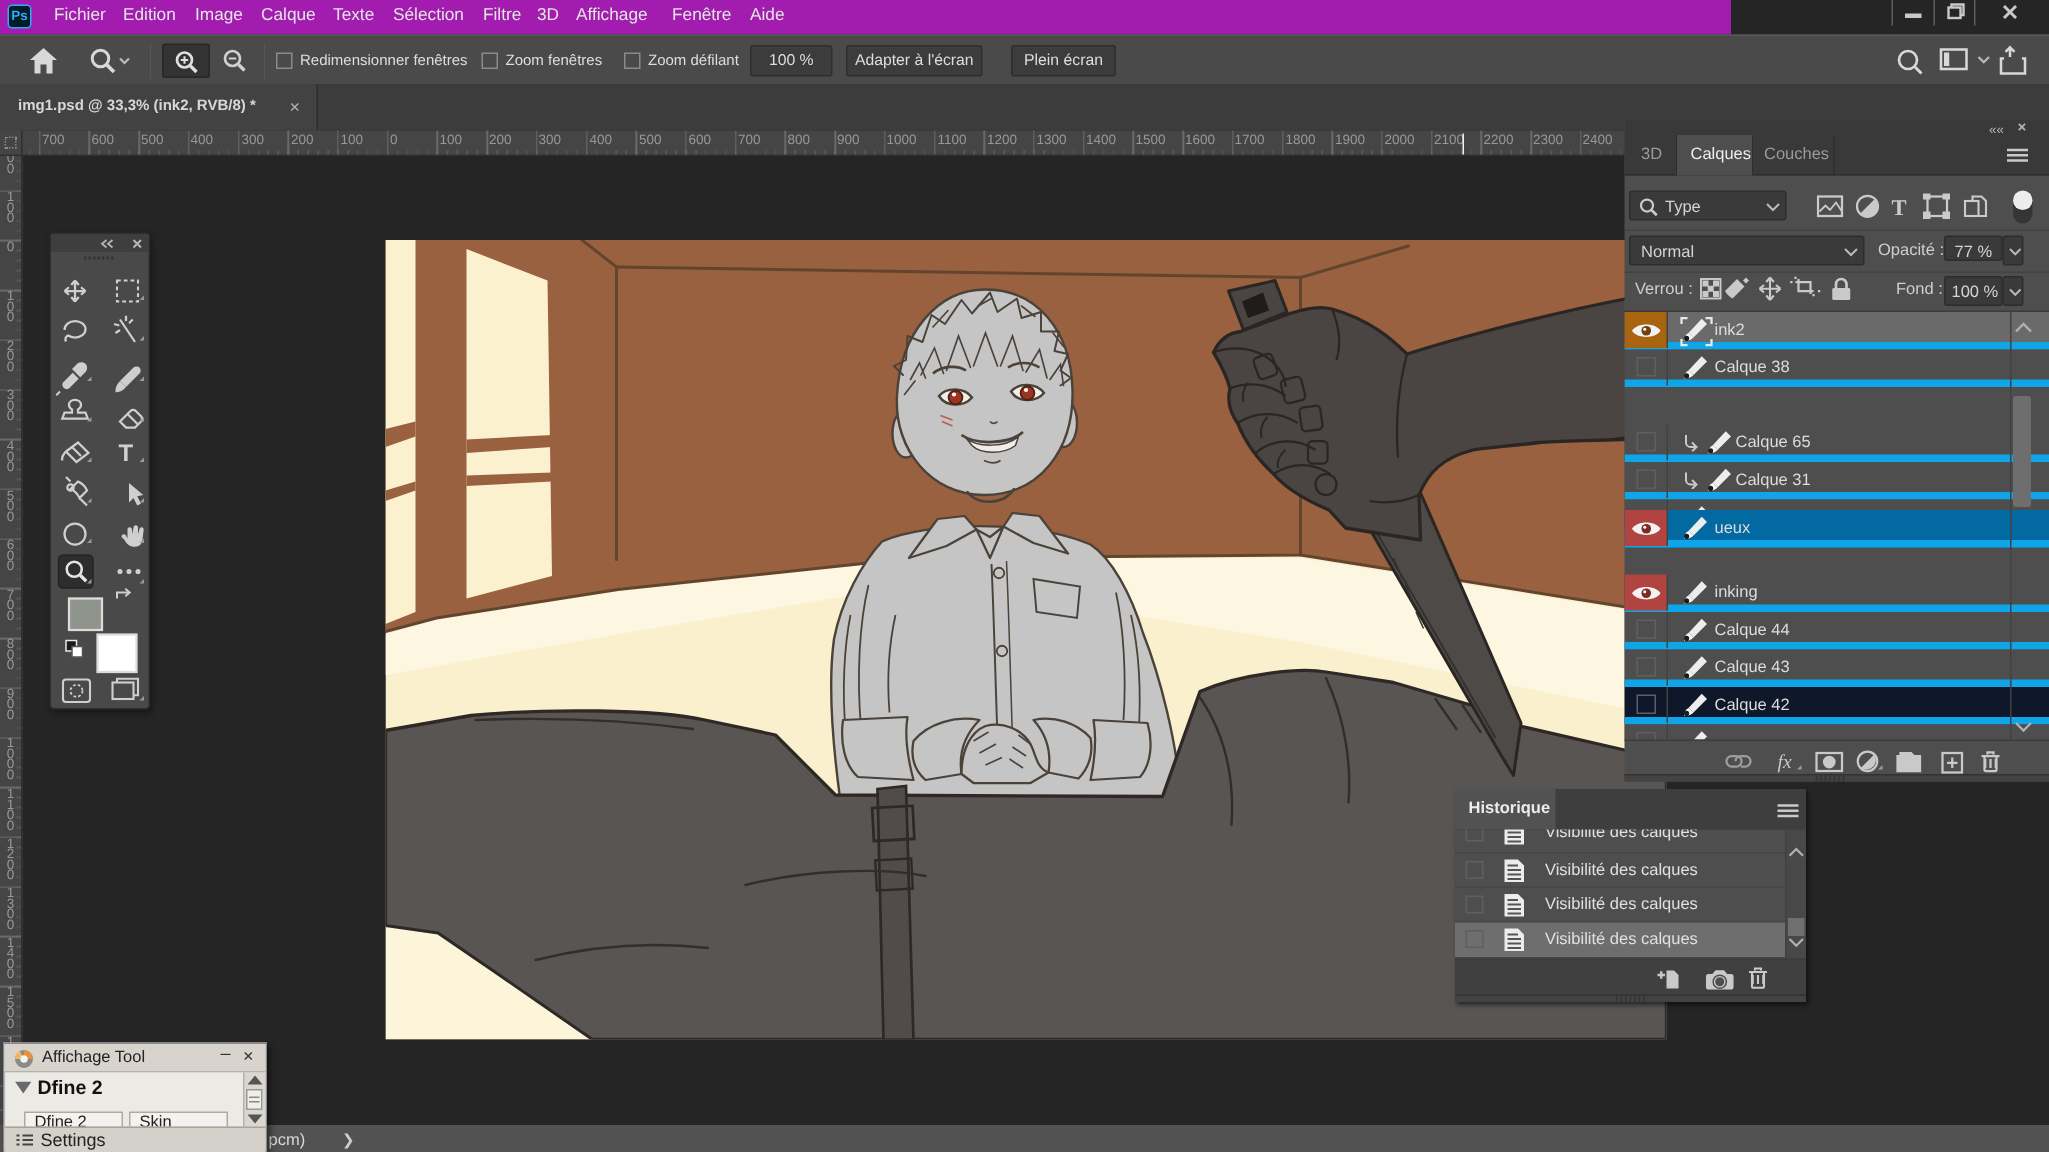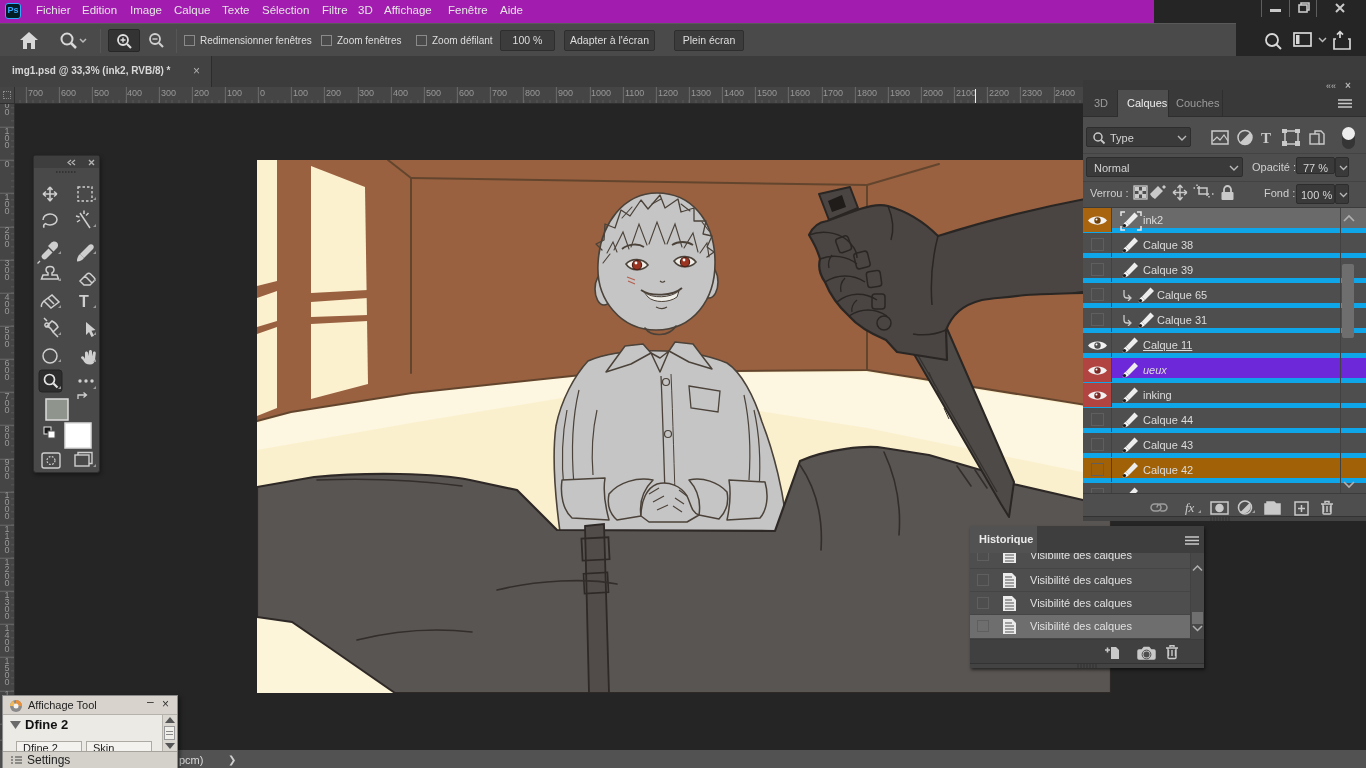--- a/index.html
+++ b/index.html
@@ -9,21 +9,21 @@
   #app { position:relative; width:1366px; height:768px; }
   
   #menubar { position:absolute; left:0; top:0; width:1154px; height:23px; background:#a21caf;
     color:#e6e6e6; font-size:11.5px; }
   #menubar .mi { position:absolute; top:4px; }
   #pslogo { position:absolute; left:5px; top:3px; width:16px; height:16px; background:#001d26;
     border:1.5px solid #31a8ff; border-radius:3px; color:#31a8ff; font-size:9px; font-weight:bold;
     text-align:center; line-height:13px; }
   .winbtn { position:absolute; top:0; height:17px; border-left:1px solid #5e5e5e; color:#c9c9c9; }
   
-  #optbar { position:absolute; left:0; top:23px; width:1236px; height:33px; background:#4a4a4a;
+  #optbar { position:absolute; left:0; top:23px; width:1366px; height:33px; background:#4a4a4a;
     border-top:1px solid #595959; color:#dedede; font-size:10px; }
   .sep { position:absolute; top:5px; height:24px; width:1px; background:#3c3c3c; border-right:1px solid #565656; }
   .cb { position:absolute; top:11px; width:11px; height:11px; border:1px solid #8a8a8a; background:#4a4a4a; }
   .obtn { position:absolute; top:6px; height:21px; background:#3c3c3c; border:1px solid #2e2e2e;
     border-radius:2px; color:#dedede; font-size:10.5px; text-align:center; }
   
   #tabrow { position:absolute; left:0; top:56px; width:1366px; height:31px; background:#3c3c3c; }
   #doctab { position:absolute; left:0; top:0; width:212px; height:31px; background:#424242;
     color:#d8d8d8; font-size:10px; font-weight:bold; border-right:1px solid #2c2c2c; }
   
@@ -568,31 +568,20 @@
           <div class="eyecell" style="">
             <div class="abs" style="left:8px;top:5px;width:13px;height:13px;border:1px solid #5f5f5f;"></div>
           </div>
           <svg class="abs" style="left:36px;top:2px" width="24" height="22" viewBox="0 0 24 22">
             <path d="M15.5,2.5 L19,6 L10,15 L6.8,11.8 Z" fill="#ededed"></path>
     <path d="M6.8,11.8 L10,15 C8.5,16.6 6,17.6 3.8,17.3 C3.6,15 4.8,13 6.8,11.8 Z" fill="#f4f4f4"></path>
     <circle cx="5.4" cy="15.6" r="1.7" fill="#1c1c1c"></circle>
           </svg>
           <span class="lname" style="">Calque 38</span>
         </div>
-        <div class="lrow" style="top:50px;background:#4e4e4e;">
-          <div class="eyecell" style="">
-            <div class="abs" style="left:8px;top:5px;width:13px;height:13px;border:1px solid #5f5f5f;"></div>
-          </div>
-          <svg class="abs" style="left:36px;top:2px" width="24" height="22" viewBox="0 0 24 22">
-            <path d="M15.5,2.5 L19,6 L10,15 L6.8,11.8 Z" fill="#ededed"></path>
-    <path d="M6.8,11.8 L10,15 C8.5,16.6 6,17.6 3.8,17.3 C3.6,15 4.8,13 6.8,11.8 Z" fill="#f4f4f4"></path>
-    <circle cx="5.4" cy="15.6" r="1.7" fill="#1c1c1c"></circle>
-          </svg>
-          <span class="lname" style="">Calque 39</span>
-        </div>
         <div class="lrow" style="top:75px;background:#4e4e4e;">
           <div class="eyecell" style="">
             <div class="abs" style="left:8px;top:5px;width:13px;height:13px;border:1px solid #5f5f5f;"></div>
           </div>
           <svg class="abs" style="left:38px;top:6px" width="12" height="12">
             <path d="M3,1 v5 a3,3 0 0 0 3,3 h3 M7,6 l3,3 l-3,3" stroke="#c9c9c9" stroke-width="1.3" fill="none"></path>
           </svg>
           <svg class="abs" style="left:52px;top:2px" width="24" height="22" viewBox="0 0 24 22">
             <path d="M15.5,2.5 L19,6 L10,15 L6.8,11.8 Z" fill="#ededed"></path>
     <path d="M6.8,11.8 L10,15 C8.5,16.6 6,17.6 3.8,17.3 C3.6,15 4.8,13 6.8,11.8 Z" fill="#f4f4f4"></path>
@@ -622,21 +611,21 @@
     <circle cx="9.5" cy="6.5" r="1" fill="#fff"></circle>
             </svg>
           </div>
           <svg class="abs" style="left:36px;top:2px" width="24" height="22" viewBox="0 0 24 22">
             <path d="M15.5,2.5 L19,6 L10,15 L6.8,11.8 Z" fill="#ededed"></path>
     <path d="M6.8,11.8 L10,15 C8.5,16.6 6,17.6 3.8,17.3 C3.6,15 4.8,13 6.8,11.8 Z" fill="#f4f4f4"></path>
     <circle cx="5.4" cy="15.6" r="1.7" fill="#1c1c1c"></circle>
           </svg>
           <span class="lname" style="text-decoration:underline;">Calque 11</span>
         </div>
-        <div class="lrow" style="top:150px;background:#6d28d9;font-style:italic;">
+        <div class="lrow" style="top:132px;background:#0369a1;">
           <div class="eyecell" style="background:#b14441;">
             <svg class="abs" style="left:4px;top:5px" width="22" height="15" viewBox="0 0 22 15">
     <path d="M1,7.5 C4.5,2 16.5,2 20,7.5 C16.5,13 4.5,13 1,7.5 Z" fill="#f2f2f2"></path>
     <circle cx="10.5" cy="7.5" r="3.2" fill="#7e2b28"></circle>
     <circle cx="9.5" cy="6.5" r="1" fill="#fff"></circle>
             </svg>
           </div>
           <svg class="abs" style="left:36px;top:2px" width="24" height="22" viewBox="0 0 24 22">
             <path d="M15.5,2.5 L19,6 L10,15 L6.8,11.8 Z" fill="#ededed"></path>
     <path d="M6.8,11.8 L10,15 C8.5,16.6 6,17.6 3.8,17.3 C3.6,15 4.8,13 6.8,11.8 Z" fill="#f4f4f4"></path>
@@ -674,21 +663,21 @@
           <div class="eyecell" style="">
             <div class="abs" style="left:8px;top:5px;width:13px;height:13px;border:1px solid #5f5f5f;"></div>
           </div>
           <svg class="abs" style="left:36px;top:2px" width="24" height="22" viewBox="0 0 24 22">
             <path d="M15.5,2.5 L19,6 L10,15 L6.8,11.8 Z" fill="#ededed"></path>
     <path d="M6.8,11.8 L10,15 C8.5,16.6 6,17.6 3.8,17.3 C3.6,15 4.8,13 6.8,11.8 Z" fill="#f4f4f4"></path>
     <circle cx="5.4" cy="15.6" r="1.7" fill="#1c1c1c"></circle>
           </svg>
           <span class="lname" style="">Calque 43</span>
         </div>
-        <div class="lrow" style="top:250px;background:#a16207;">
+        <div class="lrow" style="top:250px;background:#0f172a;">
           <div class="eyecell" style="">
             <div class="abs" style="left:8px;top:5px;width:13px;height:13px;border:1px solid #5f5f5f;"></div>
           </div>
           <svg class="abs" style="left:36px;top:2px" width="24" height="22" viewBox="0 0 24 22">
             <path d="M15.5,2.5 L19,6 L10,15 L6.8,11.8 Z" fill="#ededed"></path>
     <path d="M6.8,11.8 L10,15 C8.5,16.6 6,17.6 3.8,17.3 C3.6,15 4.8,13 6.8,11.8 Z" fill="#f4f4f4"></path>
     <circle cx="5.4" cy="15.6" r="1.7" fill="#1c1c1c"></circle>
           </svg>
           <span class="lname" style="">Calque 42</span>
         </div>

